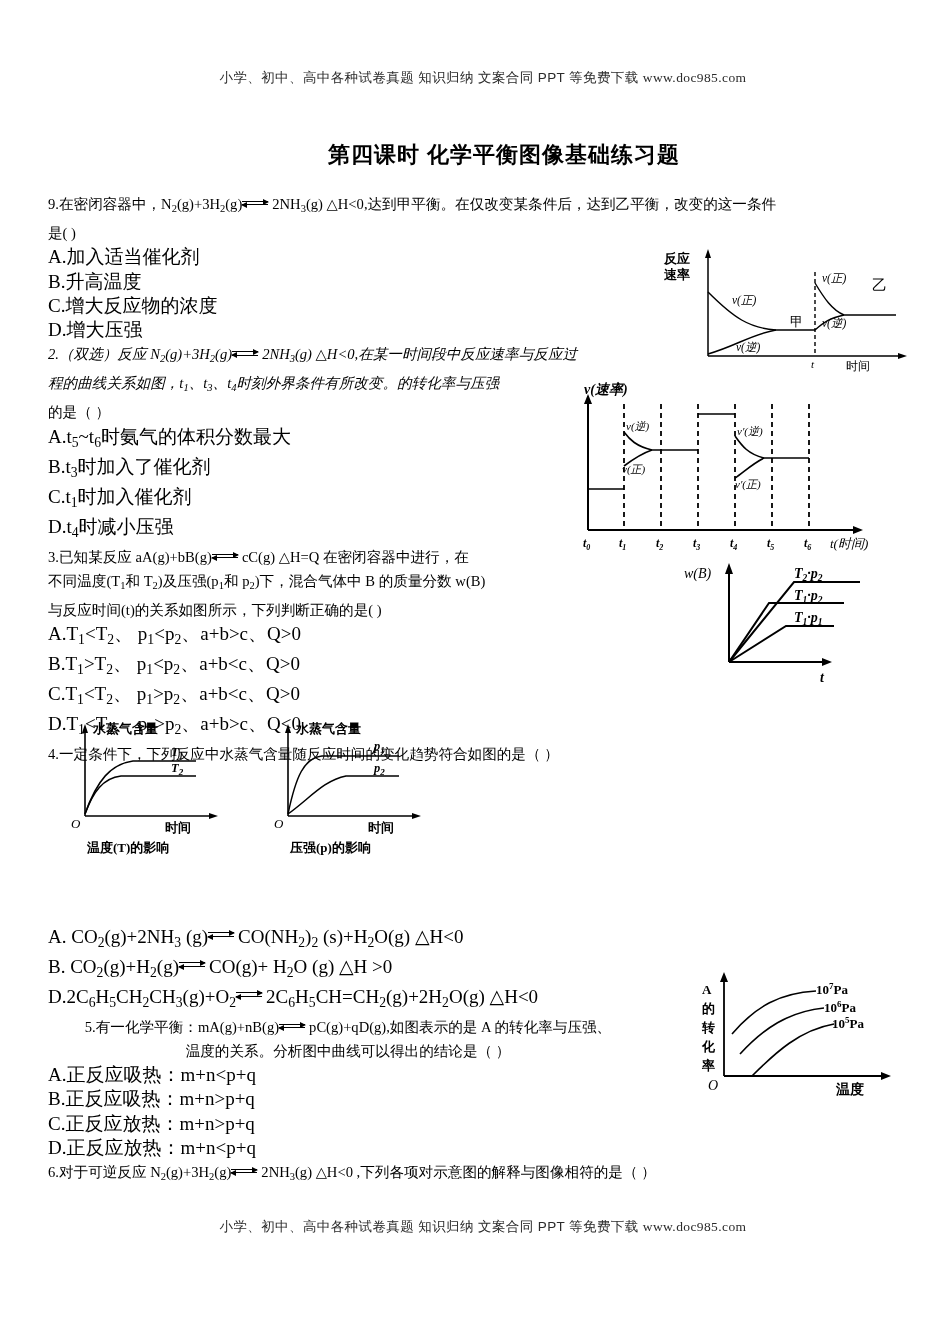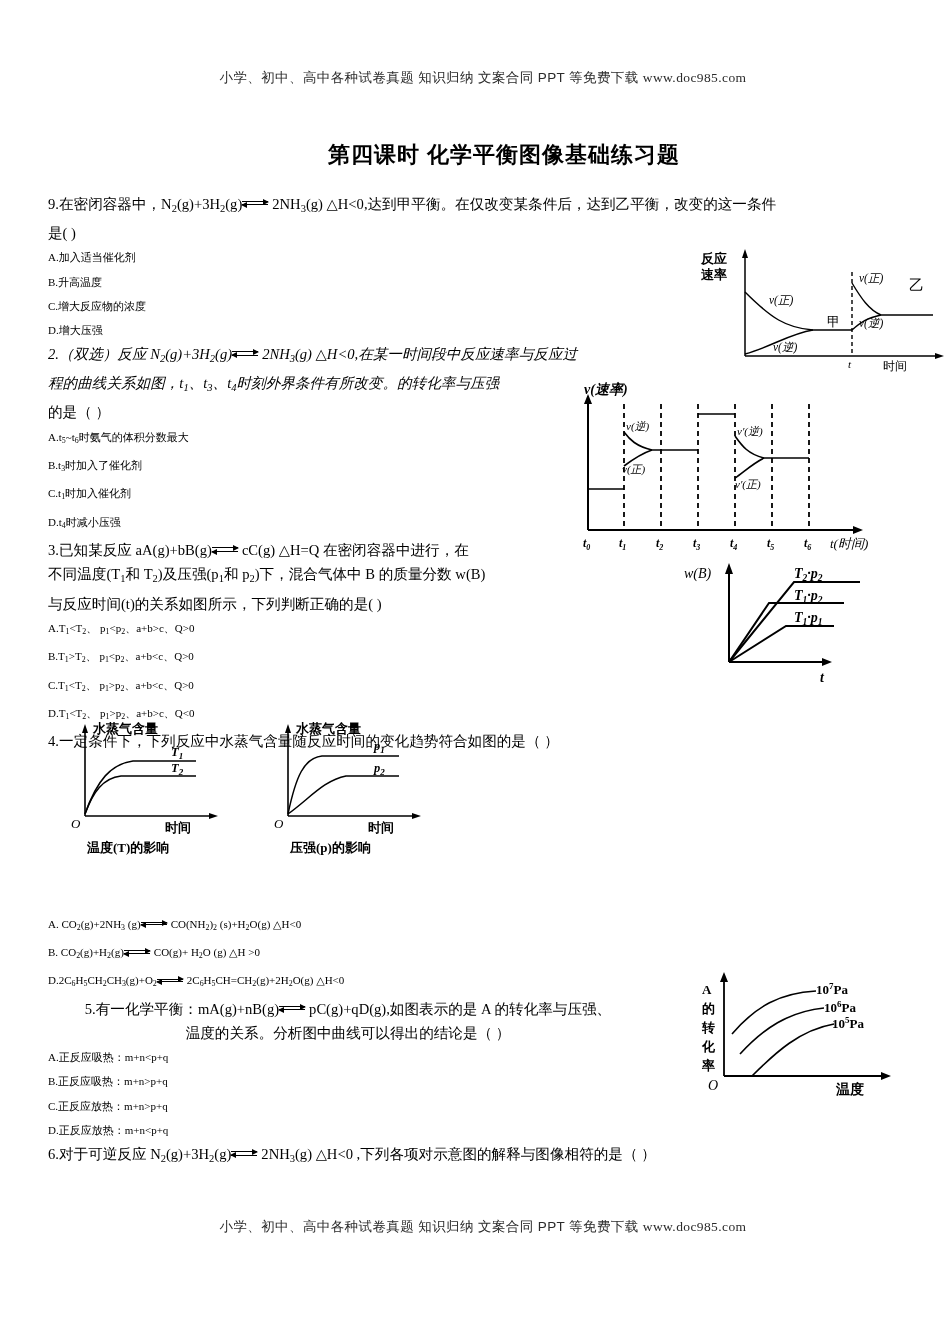--- a/index.html
+++ b/index.html
@@ -20,40 +20,40 @@
 
   .title{
     position:absolute;top:140px;left:0;width:950px;text-align:center;
     font-size:22px;font-weight:bold;letter-spacing:1px;
     font-family:"Liberation Sans","DejaVu Sans",sans-serif;
     padding-left:21px;
   }
 
   .content{position:absolute;left:40px;top:192px;width:880px;}
   .q{font-size:14.6px;line-height:24.2px;}
-  .opt{font-size:11px;line-height:24.2px;}
+  .opt{font-size:19px;line-height:24.2px;}
   .narrow{width:620px;font-style:italic;}
   .narrow3{width:560px;}
   .narrow5{width:600px;text-align:center;}
   sub{font-size:.72em;vertical-align:-.28em;}
   .eqarrow{display:inline-block;position:relative;width:30px;height:1em;vertical-align:-1px;}
   .eqarrow i{position:absolute;left:0;width:26px;height:0;border-top:1.4px solid #000;font-style:normal;}
   .eqarrow i.a{top:.38em;}
   .eqarrow i.b{top:.62em;}
   .eqarrow i.a:after{content:"";position:absolute;right:-1px;top:-3.2px;
     border-left:6px solid #000;border-top:3.2px solid transparent;border-bottom:3.2px solid transparent;}
   .eqarrow i.b:before{content:"";position:absolute;left:-1px;top:-3.2px;
     border-right:6px solid #000;border-top:3.2px solid transparent;border-bottom:3.2px solid transparent;}
 
   
   .fig{position:absolute;}
   .fig svg{display:block;overflow:visible;}
   .fig text{font-family:"Liberation Serif","DejaVu Serif",serif;fill:#000;}
 
-  #fig-rate-jia-yi{left:693px;top:246px;}
+  #fig-rate-jia-yi{left:656px;top:246px;}
   #fig-rate-t0t6{left:566px;top:378px;}
   #fig-wb{left:676px;top:556px;}
   #fig-water-T{left:55px;top:716px;}
   #fig-water-p{left:258px;top:716px;}
   #fig-conv{left:660px;top:972px;}
 </style>
 </head>
 <body>
 
 <div class="page">

